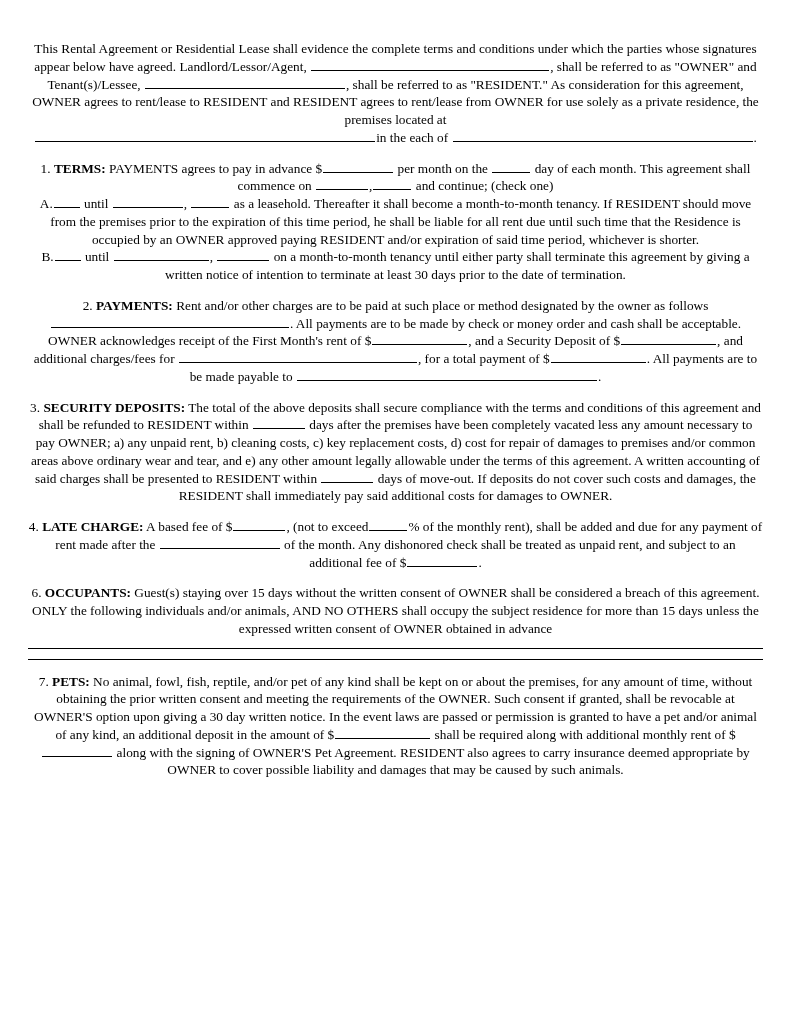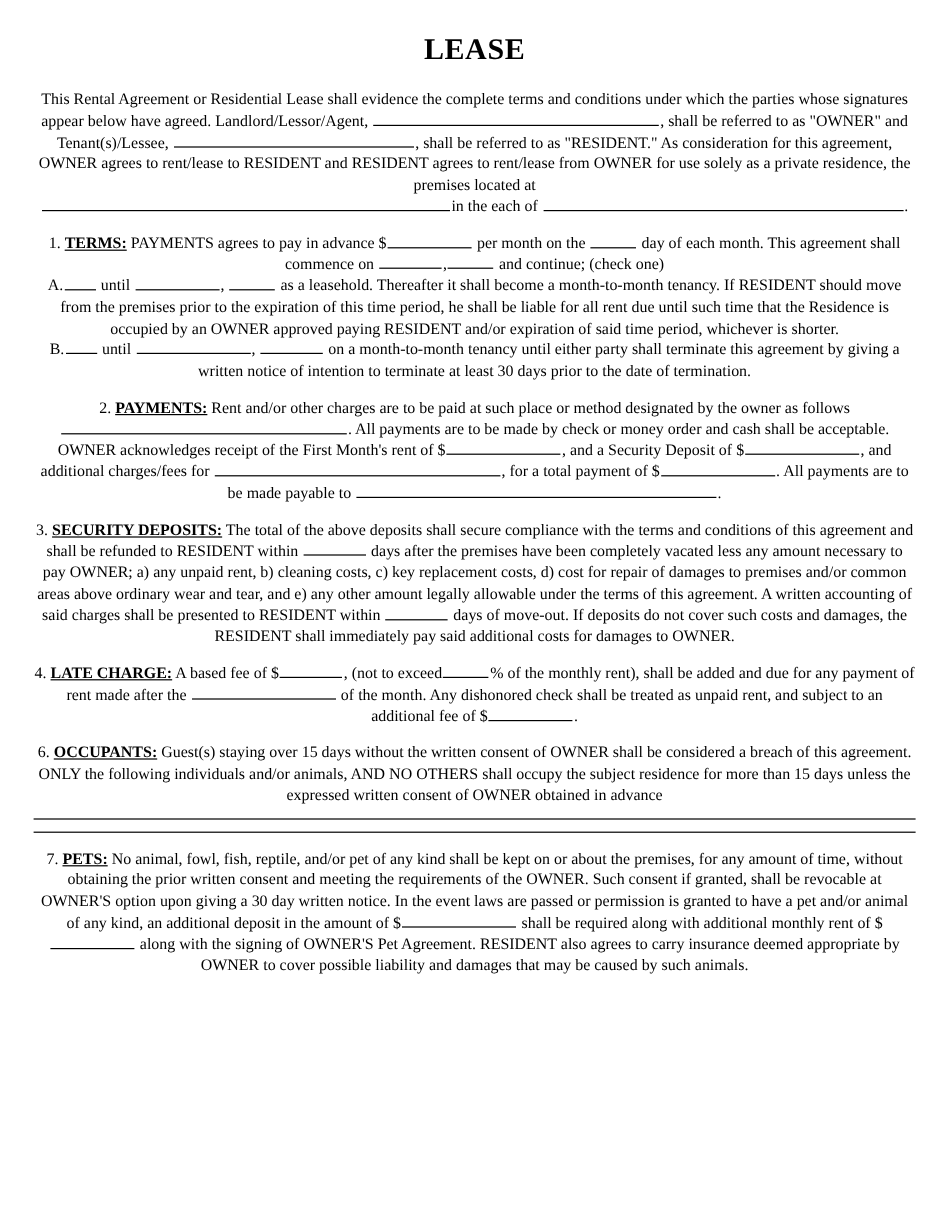--- a/index.html
+++ b/index.html
@@ -41,21 +41,20 @@
     text-align: center;
   }
   .para {
     margin: 0 0 0 0;
   }
   .para + .para {
     margin-top: 13px;
   }
   .sec-label {
     font-weight: bold;
-    text-decoration: underline;
   }
   .num {
     font-weight: normal;
   }
   .fill {
     display: inline-block;
     border-bottom: 1px solid #000;
     height: 0.82em;
     vertical-align: baseline;
     margin: 0 1px;
@@ -75,21 +74,20 @@
     border-bottom: 1px solid #000;
     height: 10px;
     width: 100%;
   }
 </style>
 </head>
 <body>
 
 <div class="page">
 
-  <h1 class="doc-title">LEASE</h1>
 
   <div class="body-block">
 
     <p class="para">
       <span>This Rental Agreement or Residential Lease shall evidence the complete terms and conditions under which the parties whose signatures appear below have agreed. Landlord/Lessor/Agent,</span>
       <span class="fill u-240"></span><span>, shall be referred to as "OWNER" and Tenant(s)/Lessee,</span>
       <span class="fill u-200"></span><span>, shall be referred to as "RESIDENT." As consideration for this agreement, OWNER agrees to rent/lease to RESIDENT and RESIDENT agrees to rent/lease from OWNER for use solely as a private residence, the premises located at</span>
       <br>
       <span class="fill u-340"></span><span>in the each of</span>
       <span class="fill u-300"></span><span>.</span>

